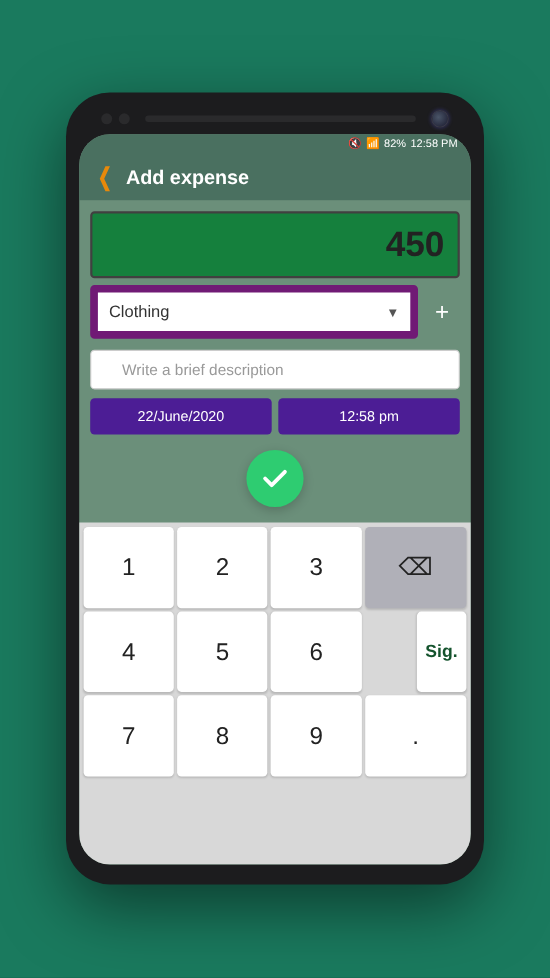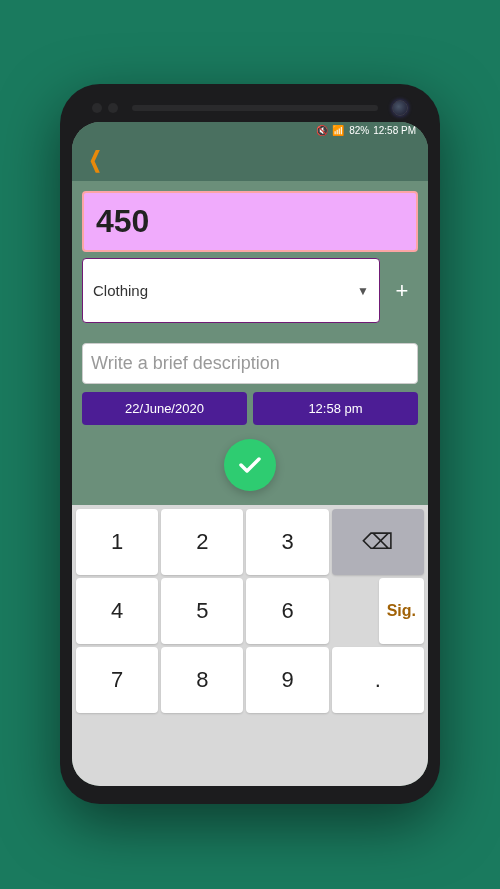--- a/index.html
+++ b/index.html
@@ -110,46 +110,47 @@
 
     .app-title {
       color: white;
       font-size: 18px;
       font-weight: 600;
     }
 
     
     .amount-input-container {
       margin: 10px 10px 6px;
-      background: #f0abfc;
-      border: 2px solid #fca5a5;
+      background: #15803d;
+      border: 2px solid #404040;
       border-radius: 4px;
       padding: 10px 12px;
+      text-align: right;
     }
 
     .amount-value {
       font-size: 32px;
       font-weight: 700;
       color: #222;
     }
 
     
     .category-row {
       display: flex;
       margin: 0 10px 6px;
       gap: 6px;
       align-items: center;
     }
 
     .category-dropdown {
       flex: 1;
       background: white;
-      border: 1px solid #701a75;
-      border-radius: 4px;
-      padding: 23px 10px;
+      border: 7px solid #701a75;
+      border-radius: 4px;
+      padding: 9px 10px;
       display: flex;
       justify-content: space-between;
       align-items: center;
       font-size: 15px;
       color: #333;
     }
 
     .dropdown-arrow {
       color: #555;
       font-size: 12px;
@@ -164,26 +165,26 @@
       font-size: 22px;
       display: flex;
       align-items: center;
       justify-content: center;
       cursor: pointer;
       font-weight: 300;
     }
 
     
     .description-input {
-      margin: 14px 10px 8px;
+      margin: 4px 10px 8px;
       background: white;
       border: 1px solid #ccc;
       border-radius: 4px;
-      padding: 9px 8px;
-      font-size: 18px;
+      padding: 9px 28px;
+      font-size: 14px;
       color: #999;
     }
 
     
     .datetime-row {
       display: flex;
       margin: 0 10px 14px;
       gap: 6px;
     }
 
@@ -242,21 +243,21 @@
       padding: 14px 8px;
       font-size: 22px;
       color: #222;
       cursor: pointer;
       text-align: center;
       font-weight: 400;
       box-shadow: 0 1px 2px rgba(0,0,0,0.15);
     }
 
     .key-btn.teal {
-      color: #a16207;
+      color: #14532d;
       font-size: 16px;
       font-weight: 600;
       margin-left: 47px;
     }
 
     .key-btn.backspace {
       background: #b0b0b8;
     }
 
     
@@ -294,20 +295,21 @@
 
       <div class="status-bar">
         <span>🔇</span>
         <span>📶</span>
         <span>82%</span>
         <span>12:58 PM</span>
       </div>
 
       <div class="app-header">
         <span class="back-arrow">❮</span>
+        <span class="app-title">Add expense</span>
       </div>
 
       <div class="app-content">
 
         <div class="amount-input-container">
           <span class="amount-value">450</span>
         </div>
 
         <div class="category-row">
           <div class="category-dropdown">

